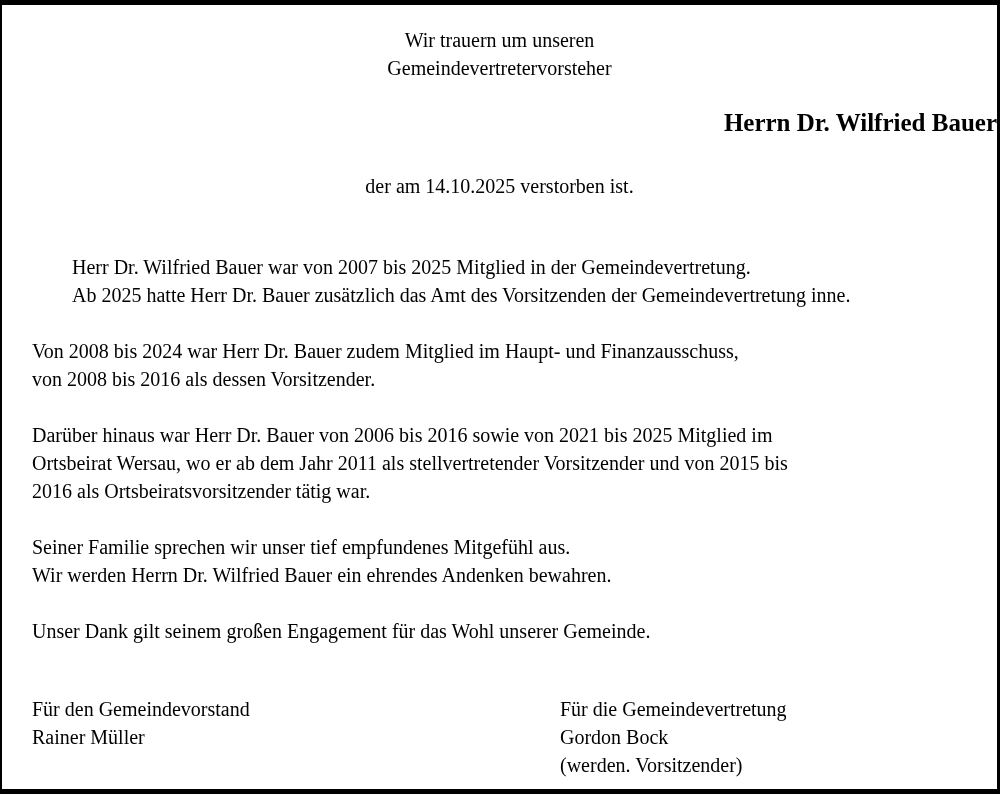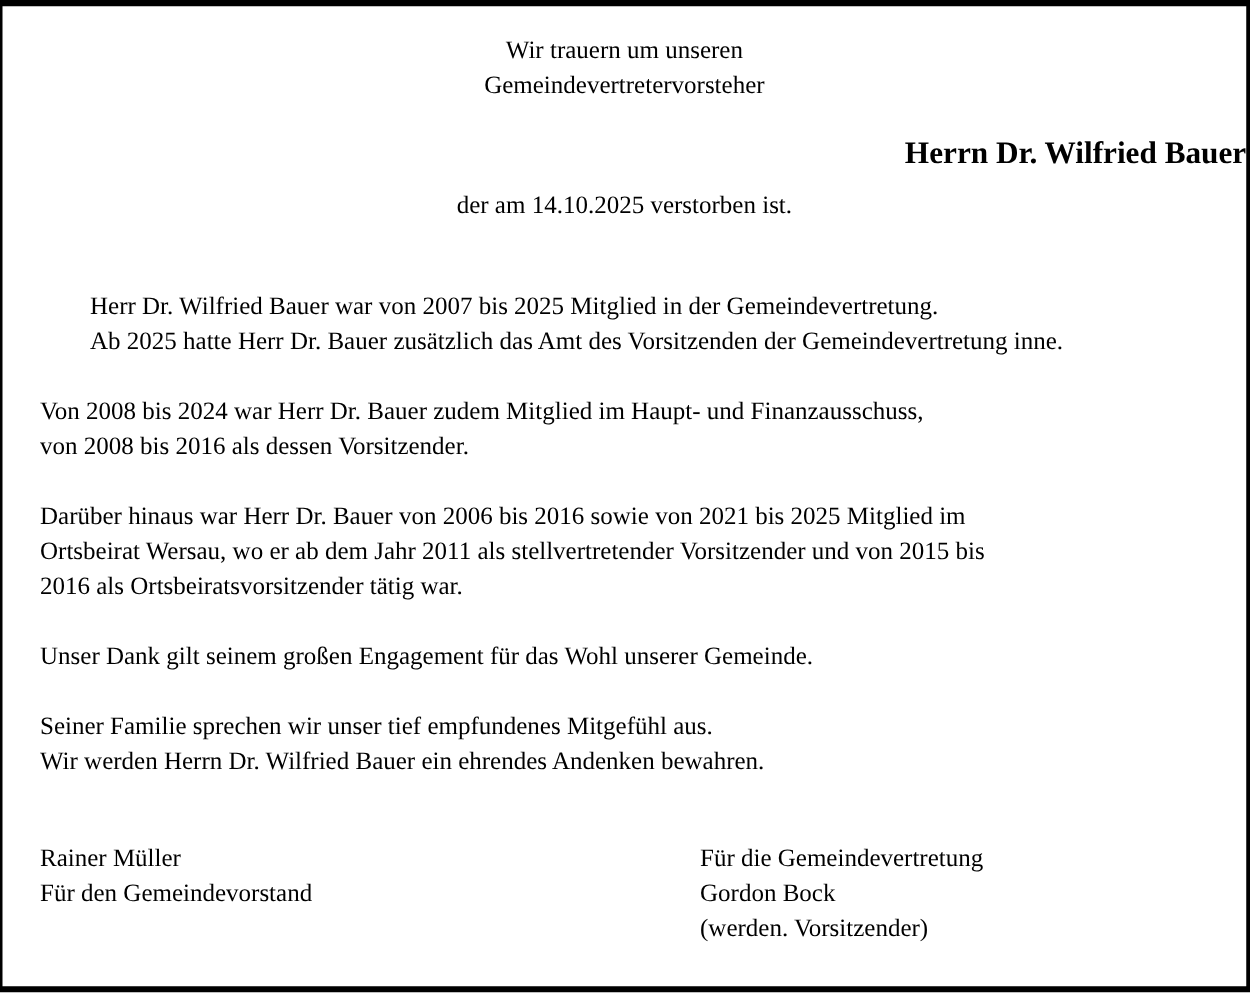--- a/index.html
+++ b/index.html
@@ -28,21 +28,21 @@
     white-space: pre-line;
   }
   .deceased-name {
     margin-top: 24px;
     font-size: 25px;
     line-height: 34px;
     font-weight: bold;
     text-align: right;
   }
   .death-line {
-    margin-top: 10px;
+    margin-top: 32px;
     font-size: 20px;
     line-height: 28px;
   }
   .notice-body {
     margin: 53px 8px 0 30px;
     font-size: 20px;
     line-height: 28px;
   }
   .notice-body p {
     white-space: pre-line;
@@ -71,29 +71,29 @@
   </div>
 
   <div class="notice-body">
     <p>Herr Dr. Wilfried Bauer war von 2007 bis 2025 Mitglied in der Gemeindevertretung.
 Ab 2025 hatte Herr Dr. Bauer zusätzlich das Amt des Vorsitzenden der Gemeindevertretung inne.</p>
     <p>Von 2008 bis 2024 war Herr Dr. Bauer zudem Mitglied im Haupt- und Finanzausschuss,
 von 2008 bis 2016 als dessen Vorsitzender.</p>
     <p>Darüber hinaus war Herr Dr. Bauer von 2006 bis 2016 sowie von 2021 bis 2025 Mitglied im
 Ortsbeirat Wersau, wo er ab dem Jahr 2011 als stellvertretender Vorsitzender und von 2015 bis
 2016 als Ortsbeiratsvorsitzender tätig war.</p>
-    <p>Unser Dank gilt seinem großen Engagement für das Wohl unserer Gemeinde.</p>
     <p>Seiner Familie sprechen wir unser tief empfundenes Mitgefühl aus.
 Wir werden Herrn Dr. Wilfried Bauer ein ehrendes Andenken bewahren.</p>
+    <p>Unser Dank gilt seinem großen Engagement für das Wohl unserer Gemeinde.</p>
   </div>
 
   <div class="signatures">
     <div class="sig-col">
+      <div>Für den Gemeindevorstand</div>
       <div>Rainer Müller</div>
-      <div>Für den Gemeindevorstand</div>
     </div>
     <div class="sig-col right">
       <div>Für die Gemeindevertretung</div>
       <div>Gordon Bock</div>
       <div>(werden. Vorsitzender)</div>
     </div>
   </div>
 
 </div>
 

